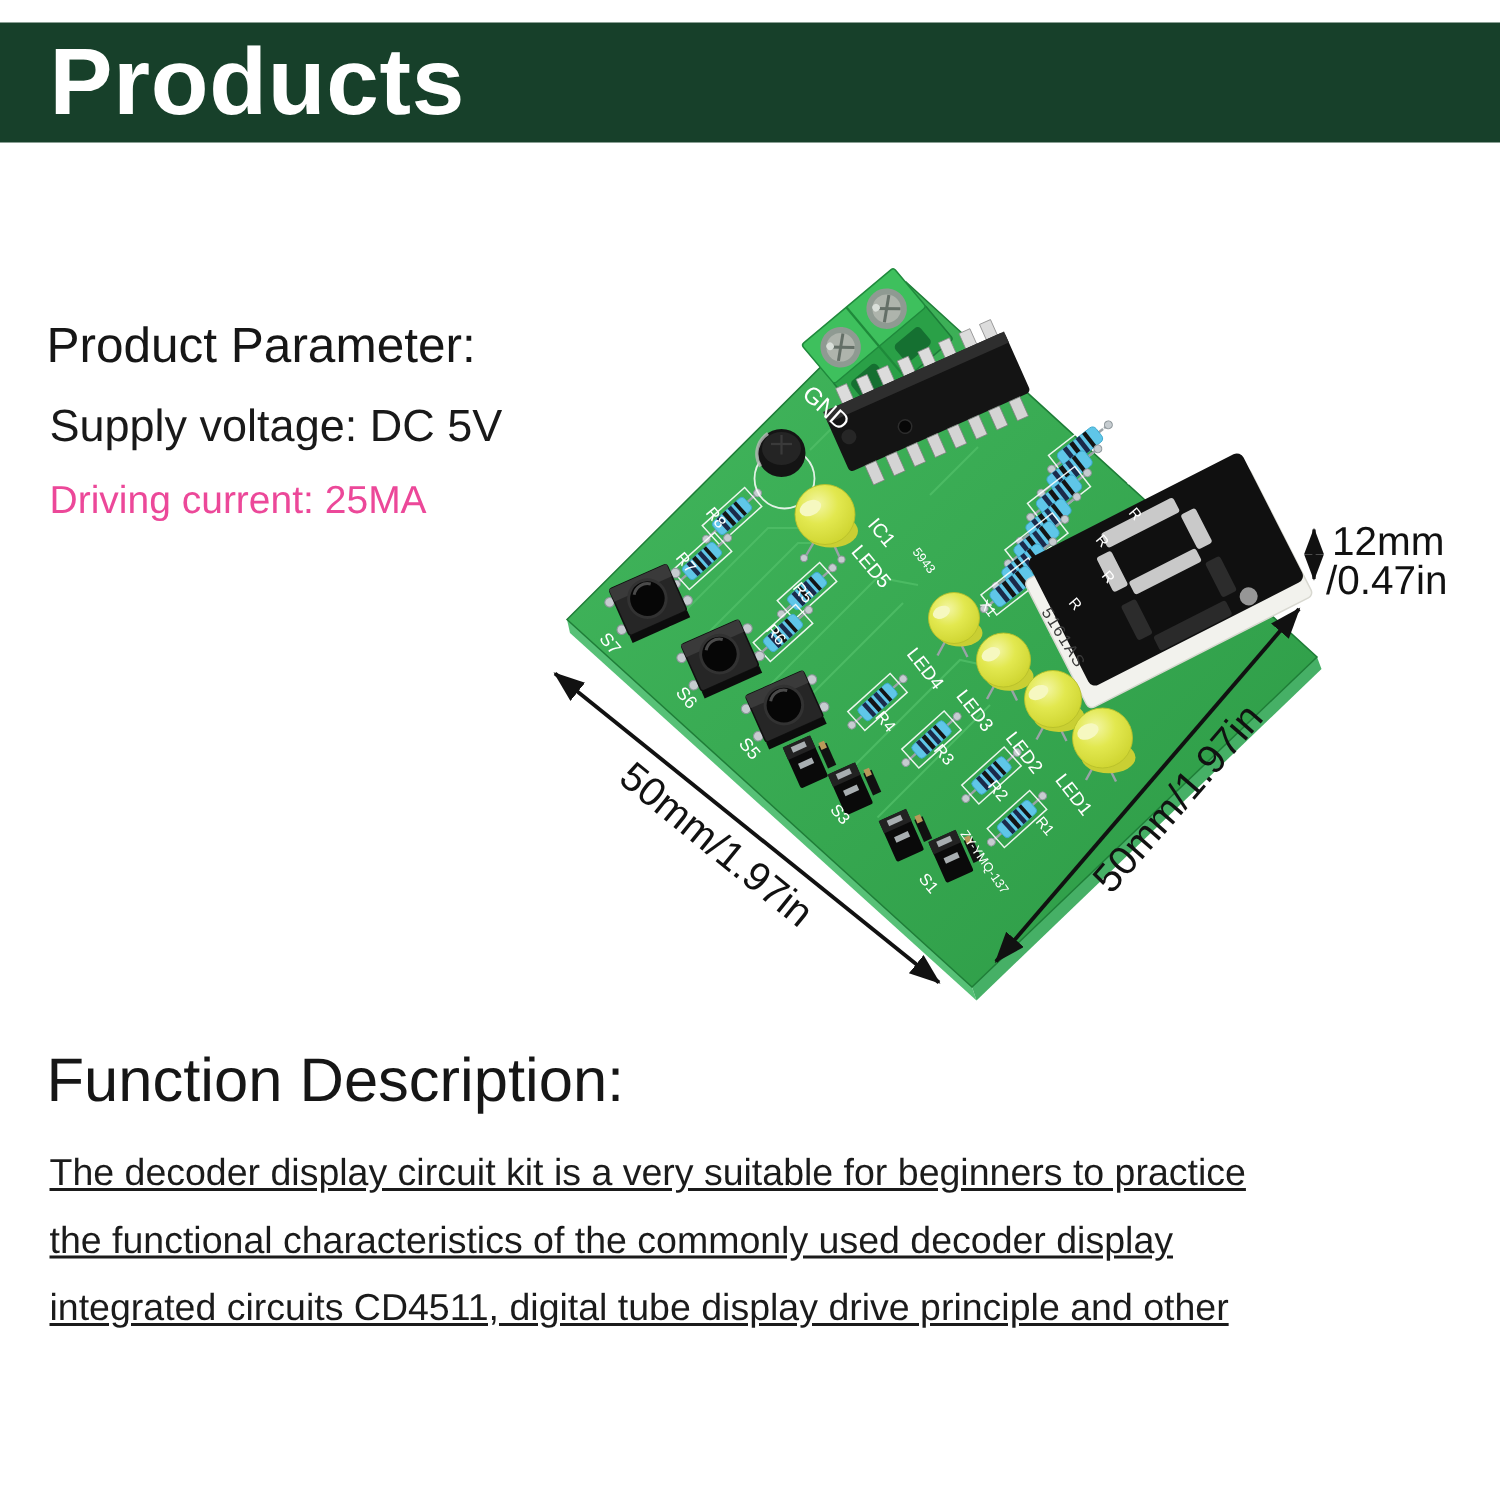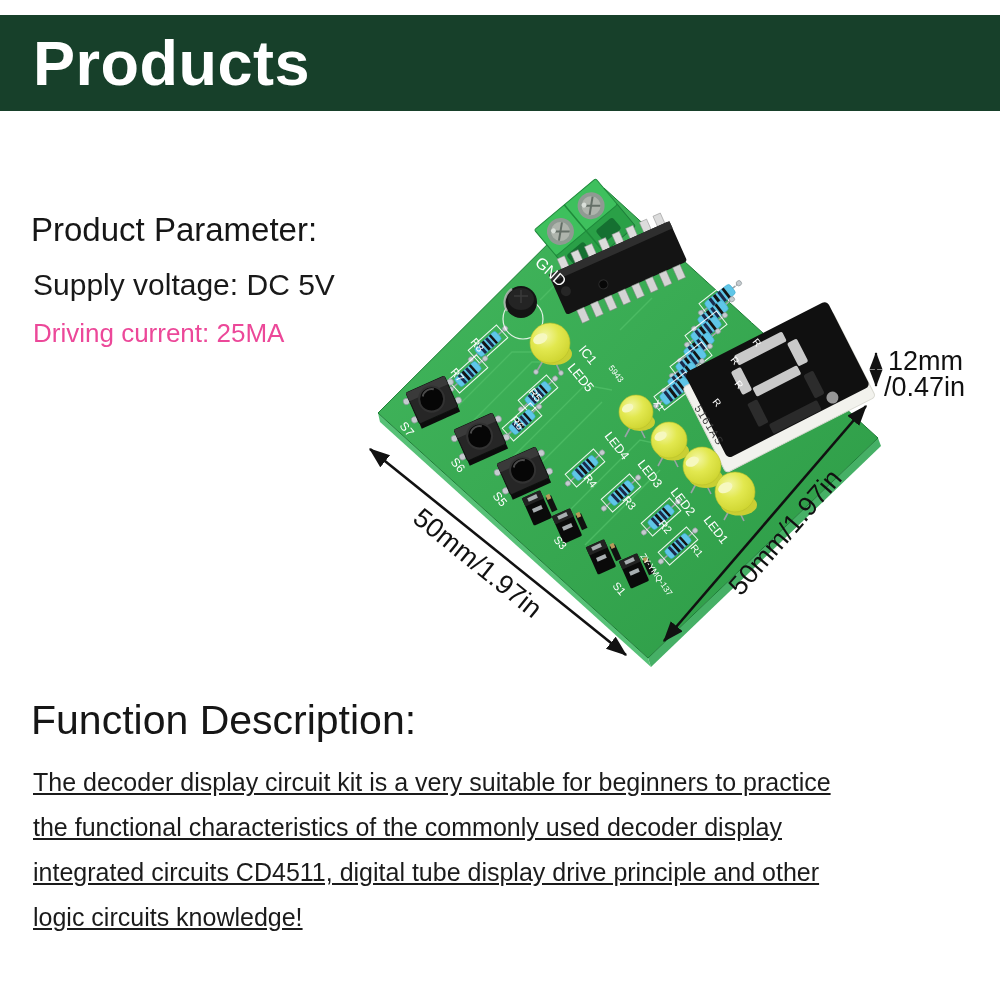--- a/index.html
+++ b/index.html
@@ -1,18 +1,18 @@
 <!DOCTYPE html>
 <html><head>
 <meta charset="utf-8">
 <style>
   html,body{margin:0;padding:0;background:#fff;}
   body{width:1000px;height:1000px;position:relative;overflow:hidden;
        font-family:"Liberation Sans",sans-serif;color:#1a1a1a;}
-  .banner{position:absolute;left:0;top:15px;width:1000px;height:96px;background:#17402a;
+  .banner{position:absolute;left:0;top:15px;width:1000px;height:80px;background:#17402a;
           display:flex;align-items:center;}
   .banner-title{color:#fff;font-size:63px;font-weight:700;margin-left:33px;letter-spacing:.5px;}
   .h-param{position:absolute;left:31px;top:211px;font-size:33px;font-weight:400;color:#161616;}
   .param-line1{position:absolute;left:33px;top:268px;font-size:30px;color:#191919;}
   .param-line2{position:absolute;left:33px;top:318px;font-size:26px;color:#ec4899;}
   .h-func{position:absolute;left:31px;top:697px;font-size:41px;font-weight:400;color:#161616;}
   .func-body{position:absolute;left:33px;top:760px;width:940px;font-size:25px;
              line-height:45px;color:#1b1b1b;text-decoration:underline;}
   svg{position:absolute;left:330px;top:150px;}
   svg text{font-family:"Liberation Sans",sans-serif;}
@@ -458,14 +458,13 @@
     <text class="ann" x="888" y="370" font-size="26.5">12mm</text>
     <text class="ann" x="884" y="396" font-size="26.5">/0.47in</text>
   </g>
 </svg>
 
 <div class="h-func">Function Description:</div>
 <div class="func-body">
   <div>The decoder display circuit kit is a very suitable for beginners to practice</div>
   <div>the functional characteristics of the commonly used decoder display</div>
   <div>integrated circuits CD4511, digital tube display drive principle and other</div>
-  <div>logic circuits knowledge!</div>
 </div>
 
 </body></html>

